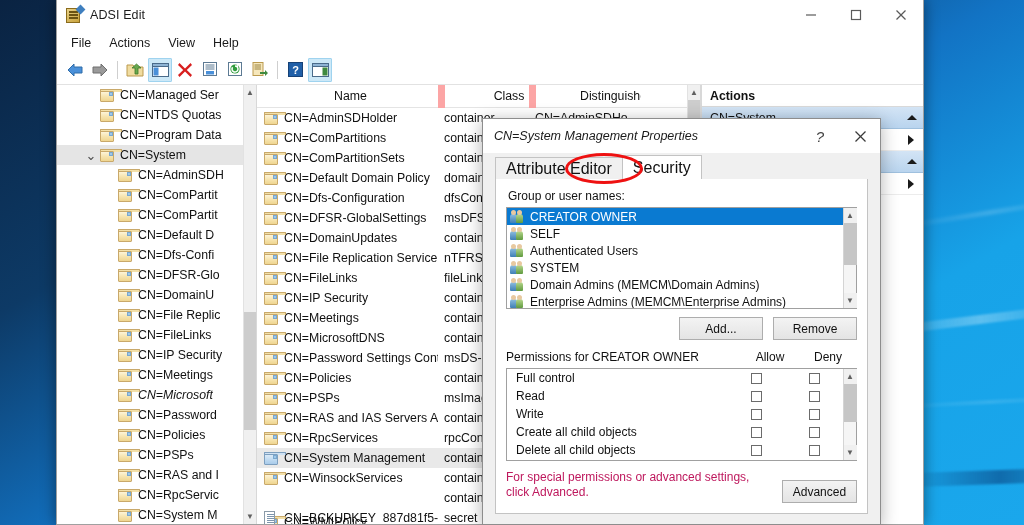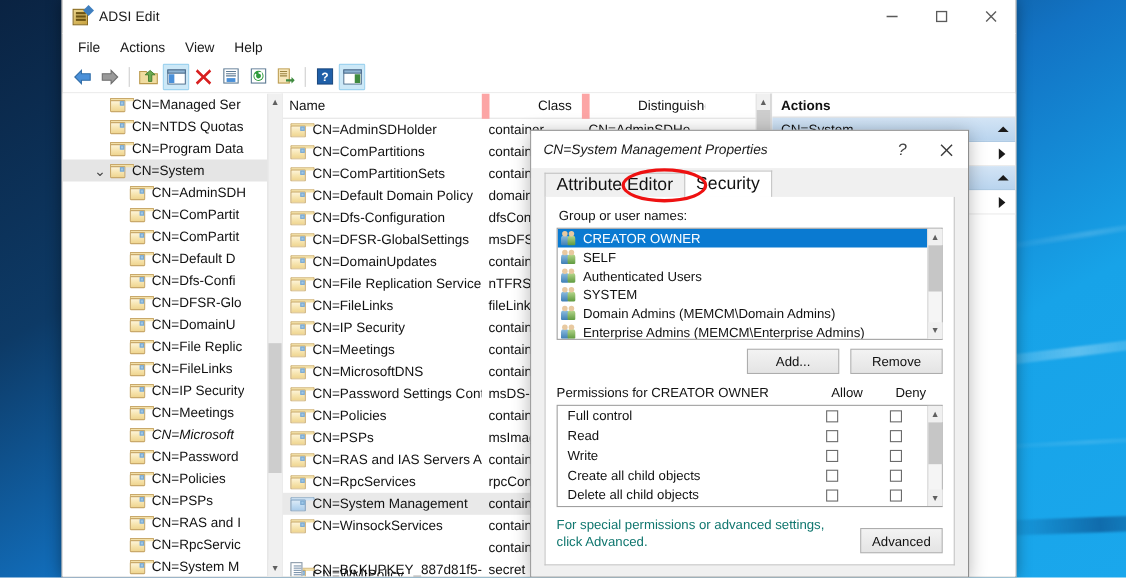--- a/index.html
+++ b/index.html
@@ -148,20 +148,21 @@
   }
   .vsb .track { flex:1 1 auto; width:13px; position:relative; }
   .vsb .thumb { position:absolute; left:0; width:13px; background:#cdcdcd; }
 
   
   #list-pane { flex: 1 1 auto; position:relative; background:#fff; border-right:1px solid #d8d8d8; overflow:hidden; min-width:0;}
   #list-head {
     height: 23px; display:flex; align-items:center;
     border-bottom:1px solid #e4e4e4; background:#fff; position:relative;
     padding-right:13px;
+    text-align:center;
   }
   .col-h { font-size:12.3px; color:#111; padding-left:6px; white-space:nowrap; overflow:hidden; height:23px; line-height:23px; position:relative; }
   .col-h + .col-h { border-left:7px solid #fca5a5;padding-left:44px; }
   #list-rows { position:absolute; left:0; right:13px; top:23px; bottom:0; overflow:hidden; }
   .list-row { height: 20px; display:flex; align-items:center; font-size:12.3px; color:#111; white-space:nowrap; }
   .list-row.sel { background:#e9e9e9; }
   .cell-name { display:flex; align-items:center; padding-left:6px; overflow:hidden; }
   .cell-class { padding-left:6px; overflow:hidden; }
   .cell-dn { padding-left:6px; overflow:hidden; }
 
@@ -246,21 +247,21 @@
   #perm-head .allow { width:58px; text-align:center; }
   #perm-head .deny { width:58px; text-align:center; }
   #perm-wrap { position:relative; border:1px solid #a0a0a0; background:#fff; height:93px; margin-top:4px; }
   #perm-rows { position:absolute; left:0; top:0; right:13px; bottom:0; overflow:hidden; }
   .perm-row { height:18px; display:flex; align-items:center; font-size:12px; color:#111; }
   .perm-row .pl { flex:1 1 auto; padding-left:9px; white-space:nowrap; overflow:hidden; }
   .perm-row .pa, .perm-row .pd { width:58px; display:flex; align-items:center; justify-content:center; }
   .cbox { width:11px; height:11px; border:1px solid #6b6b6b; background:#fff; }
 
   #adv-area { display:flex; align-items:flex-start; margin-top:9px; }
-  #adv-text { flex:1 1 auto; font-size:12px; color:#0f766e; line-height:15px; padding-right:8px; }
+  #adv-text { flex:1 1 auto; font-size:12px; color:#be185d; line-height:15px; padding-right:8px; }
   #btn-advanced { width:92px; margin-top:10px; }
 
   
   #annot-ellipse {
     position:absolute; left:565px; top:153px; width:78px; height:31px;
     border: 3px solid #ee1111; border-radius: 50%;
     pointer-events:none; z-index: 50;
   }
 </style>
 </head>

